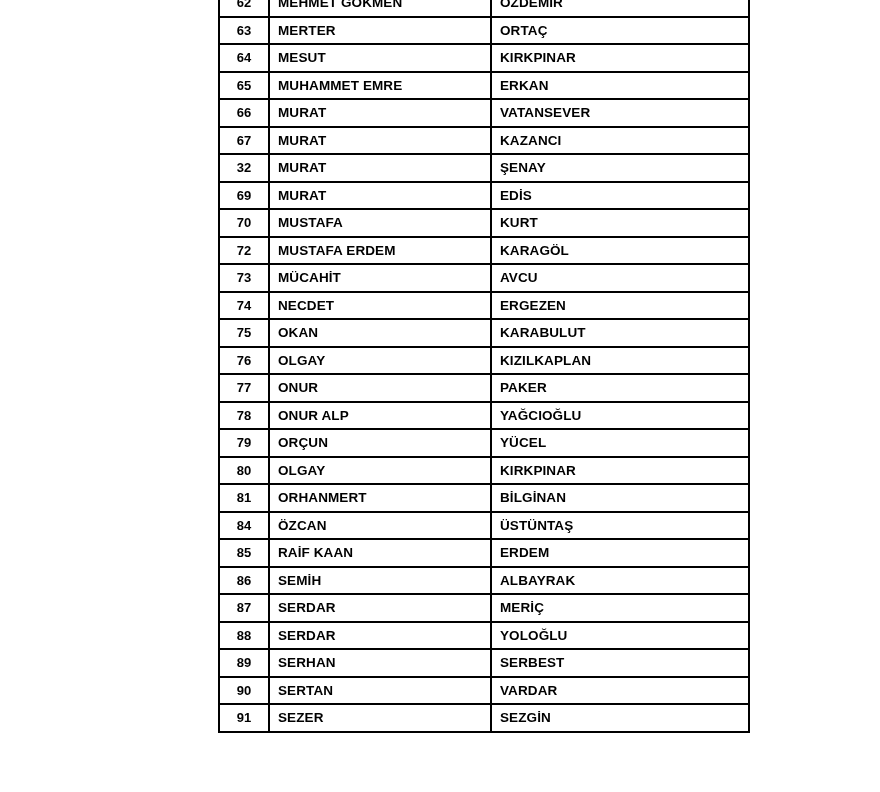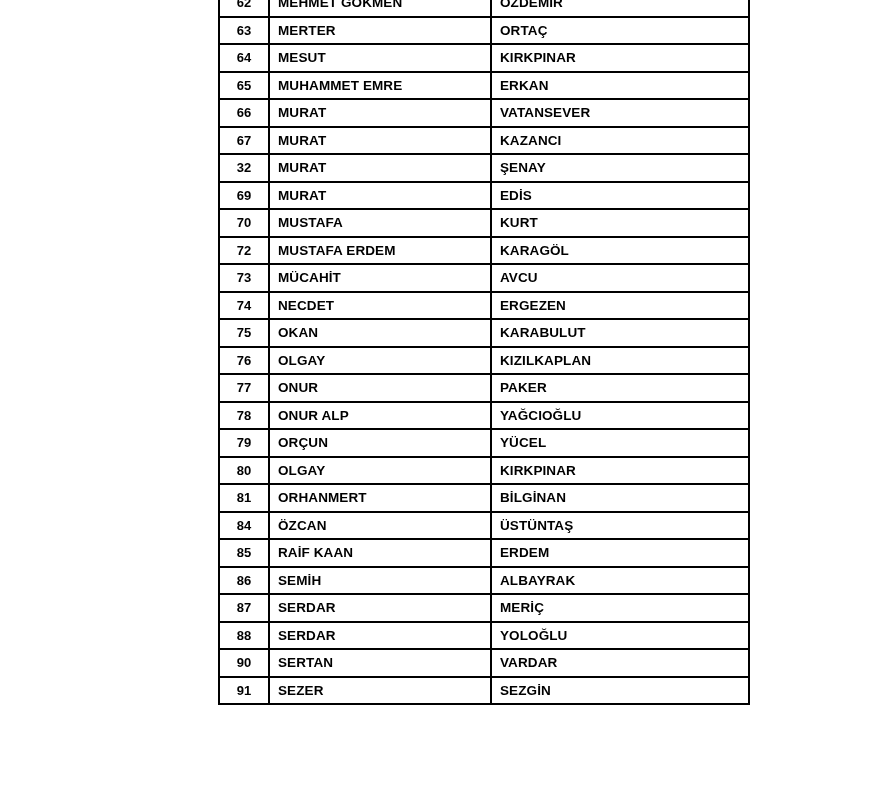--- a/index.html
+++ b/index.html
@@ -177,20 +177,25 @@
             <td class="col-no">87</td>
             <td class="col-first">SERDAR</td>
             <td class="col-last">MERİÇ</td>
           </tr>
           <tr>
             <td class="col-no">88</td>
             <td class="col-first">SERDAR</td>
             <td class="col-last">YOLOĞLU</td>
           </tr>
           <tr>
+            <td class="col-no">89</td>
+            <td class="col-first">SERHAN</td>
+            <td class="col-last">SERBEST</td>
+          </tr>
+          <tr>
             <td class="col-no">90</td>
             <td class="col-first">SERTAN</td>
             <td class="col-last">VARDAR</td>
           </tr>
           <tr>
             <td class="col-no">91</td>
             <td class="col-first">SEZER</td>
             <td class="col-last">SEZGİN</td>
           </tr>
         </tbody>

